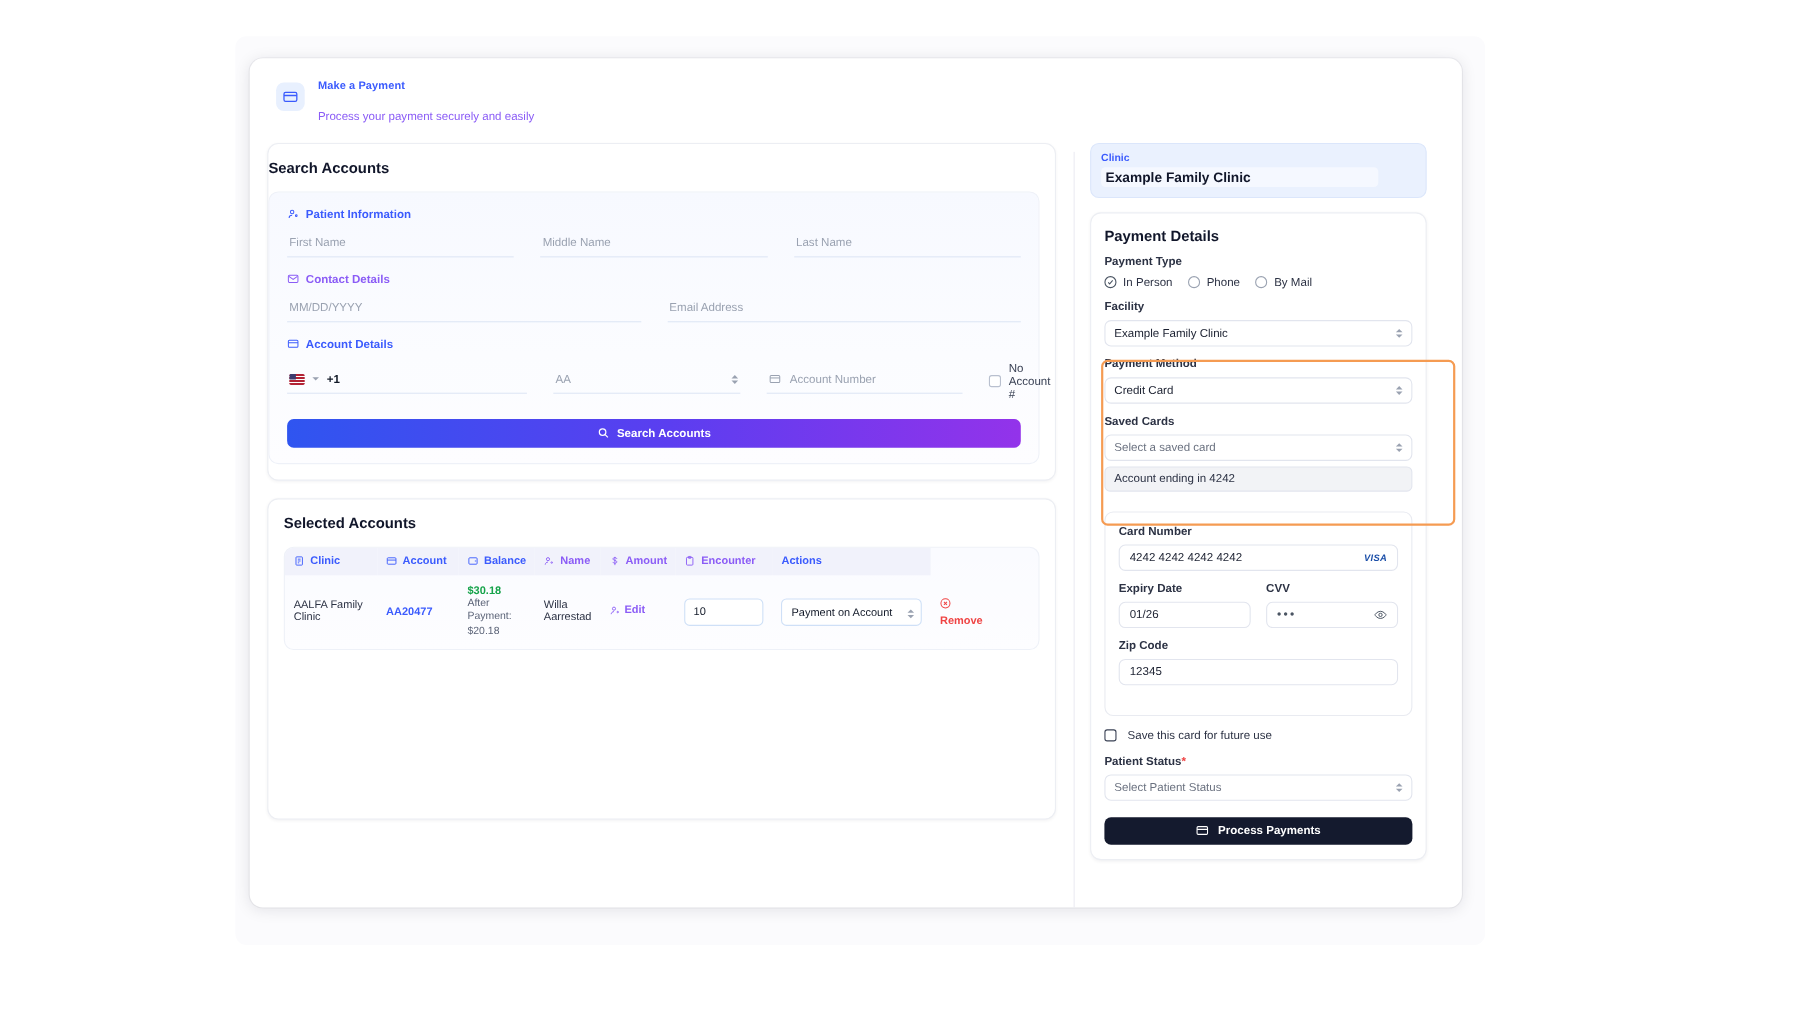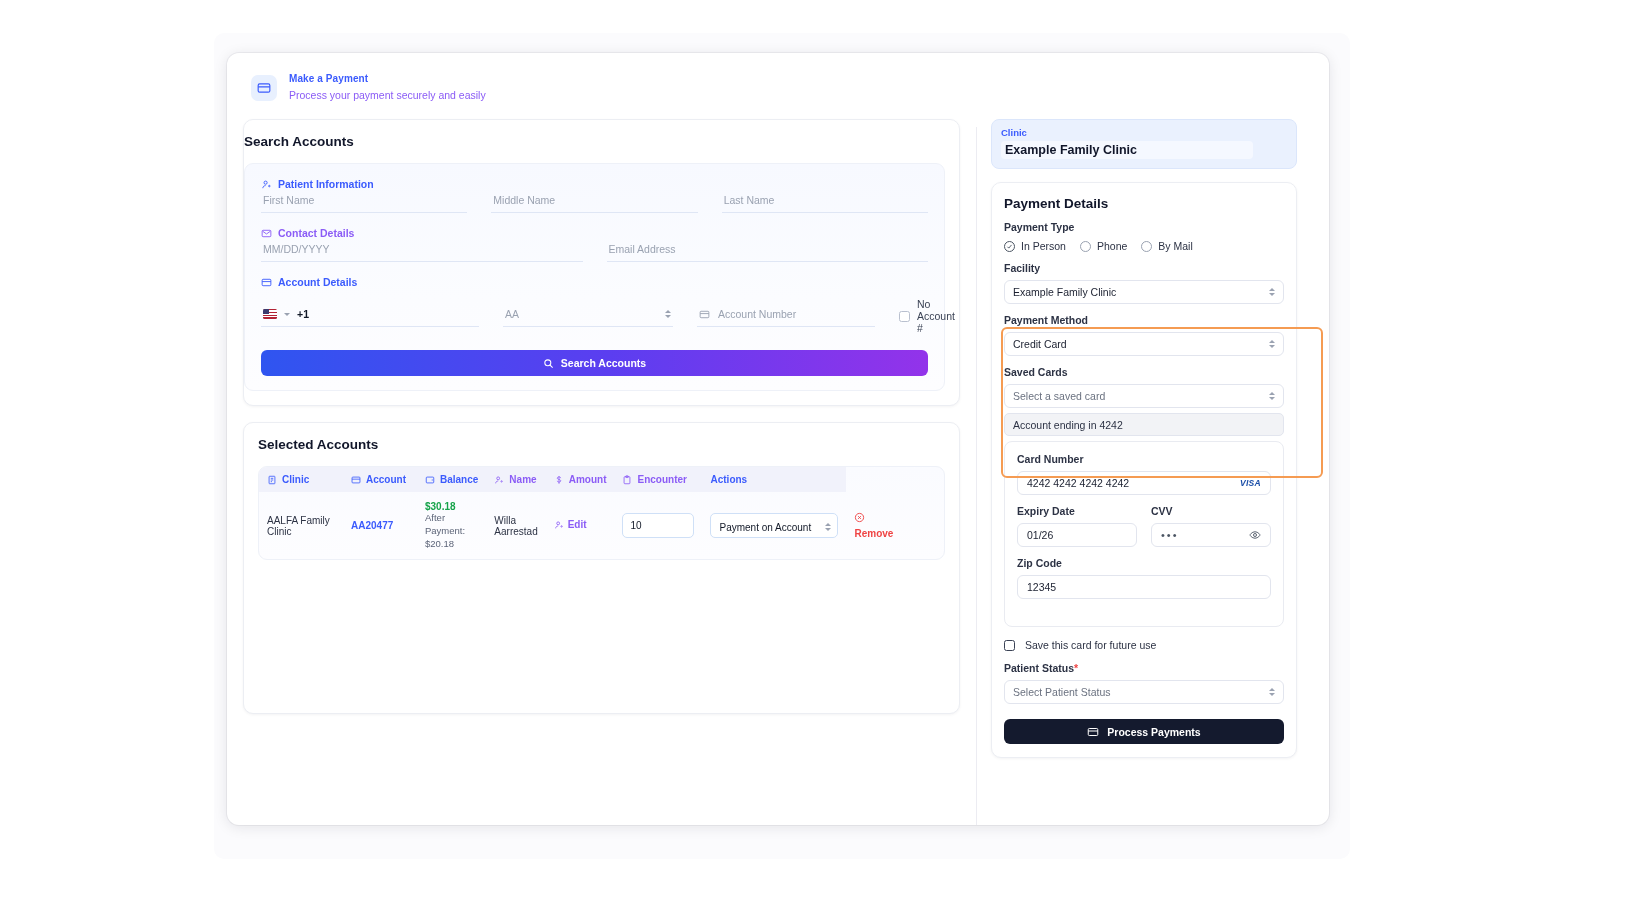--- a/index.html
+++ b/index.html
@@ -30,21 +30,21 @@
   }
 
   
   .hdr { display: flex; align-items: flex-start; gap: 12px; padding: 20px 24px 16px 24px; }
   .hdr-icon {
     width: 26px; height: 26px; border-radius: 7px; background: #e8f0fe;
     display: flex; align-items: center; justify-content: center; flex: none;
     margin-top: 2px;
   }
   .hdr-title { font-size: 10px; font-weight: 700; color: #3b5bfd; letter-spacing: .1px; line-height: 1.25; }
-  .hdr-sub { font-size: 10.5px; color: #8b5cf6; margin-top: 3px; }
+  .hdr-sub { font-size: 10.5px; color: #8b5cf6; margin-top: 14px; }
 
   
   .body { display: flex; padding: 0 0 0 0; }
   .left { width: 749px; padding: 0 16px 0 16px; }
   .divider-v { width: 1px; background: #ececf2; margin-top: 10px; height: 700px; }
   .right { width: 336px; padding: 0 16px 0 14px; }
 
   
   .card {
     background: #ffffff; border: 1px solid #eceef3; border-radius: 10px;
@@ -56,21 +56,21 @@
   .search-card { margin-top: 2px; padding: 14px 14px 14px 0; }
   .inner-panel {
     margin-top: 14px;
     background: linear-gradient(180deg,#f7f9ff 0%, #fbfcff 60%, #fdfdff 100%);
     border: 1px solid #eef1f8; border-radius: 9px;
     padding: 14px 16px 14px 16px;
   }
   .group-label { display: flex; align-items: center; gap: 6px; font-size: 10.5px; font-weight: 700; }
   .group-label.blue { color: #3b5bfd; }
   .group-label.violet { color: #8b5cf6; }
-  .group-row { display: flex; gap: 24px; margin-bottom: 14px; }
+  .group-row { display: flex; gap: 24px; margin-top: 10px; margin-bottom: 14px; }
   .uline {
     flex: 1; border: 0; border-bottom: 1px solid #dfe6f5; background: transparent;
     font-size: 10.5px; color: #111827; padding: 4px 2px 6px 2px;
     font-family: "Liberation Sans", sans-serif; outline: none;
   }
   .uline::placeholder { color: #9aa2b1; }
 
   .acct-row { display: flex; align-items: center; gap: 24px; margin-top: 10px; }
   .phone-wrap {
     flex: 0 0 218px; display: flex; align-items: center; gap: 7px;
@@ -174,21 +174,21 @@
     border: 2px solid #f59b52; border-radius: 6px; pointer-events: none;
     background: rgba(255,255,255,0);
   }
   .saved-opt {
     margin-top: 5px; width: 100%; height: 23px; border: 1px solid #e2e5ee; border-radius: 5px;
     background: #f2f3f6; display: flex; align-items: center; padding: 0 8px;
     font-size: 10.5px; color: #2c3244;
   }
 
   .card-fields {
-    margin-top: 5px; border: 1px solid #e9ebf1; border-radius: 8px; padding: 11px 12px 27px 12px;
+    margin-top: 18px; border: 1px solid #e9ebf1; border-radius: 8px; padding: 11px 12px 27px 12px;
   }
   .fld-lab2 { font-size: 10.5px; color: #2c3244; font-weight: 600; }
   .inp {
     margin-top: 6px; width: 100%; height: 24px; border: 1px solid #e2e5ee; border-radius: 6px;
     background: #fff; font-size: 10.5px; color: #1b2030; padding: 0 9px; outline: none;
     font-family: "Liberation Sans", sans-serif; display:flex; align-items:center;
     justify-content: space-between;
   }
   .visa-badge { font-size: 8.5px; font-weight: 800; color: #1a4ea8; font-style: italic; letter-spacing: .3px; }
   .two-col { display: flex; gap: 14px; margin-top: 10px; }

